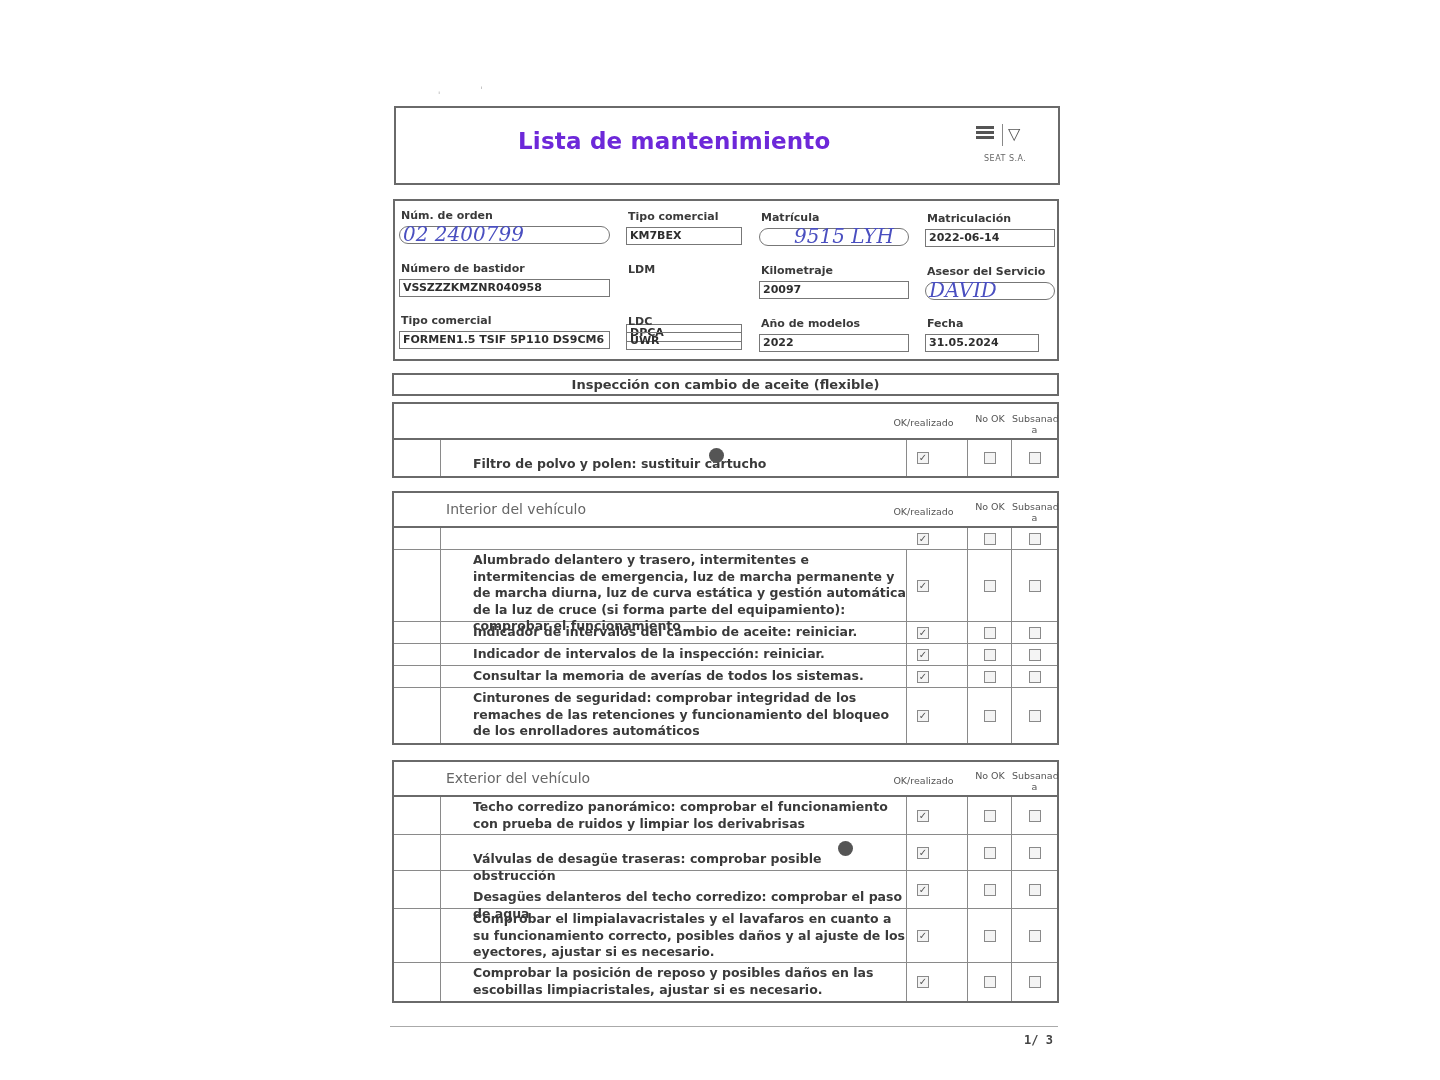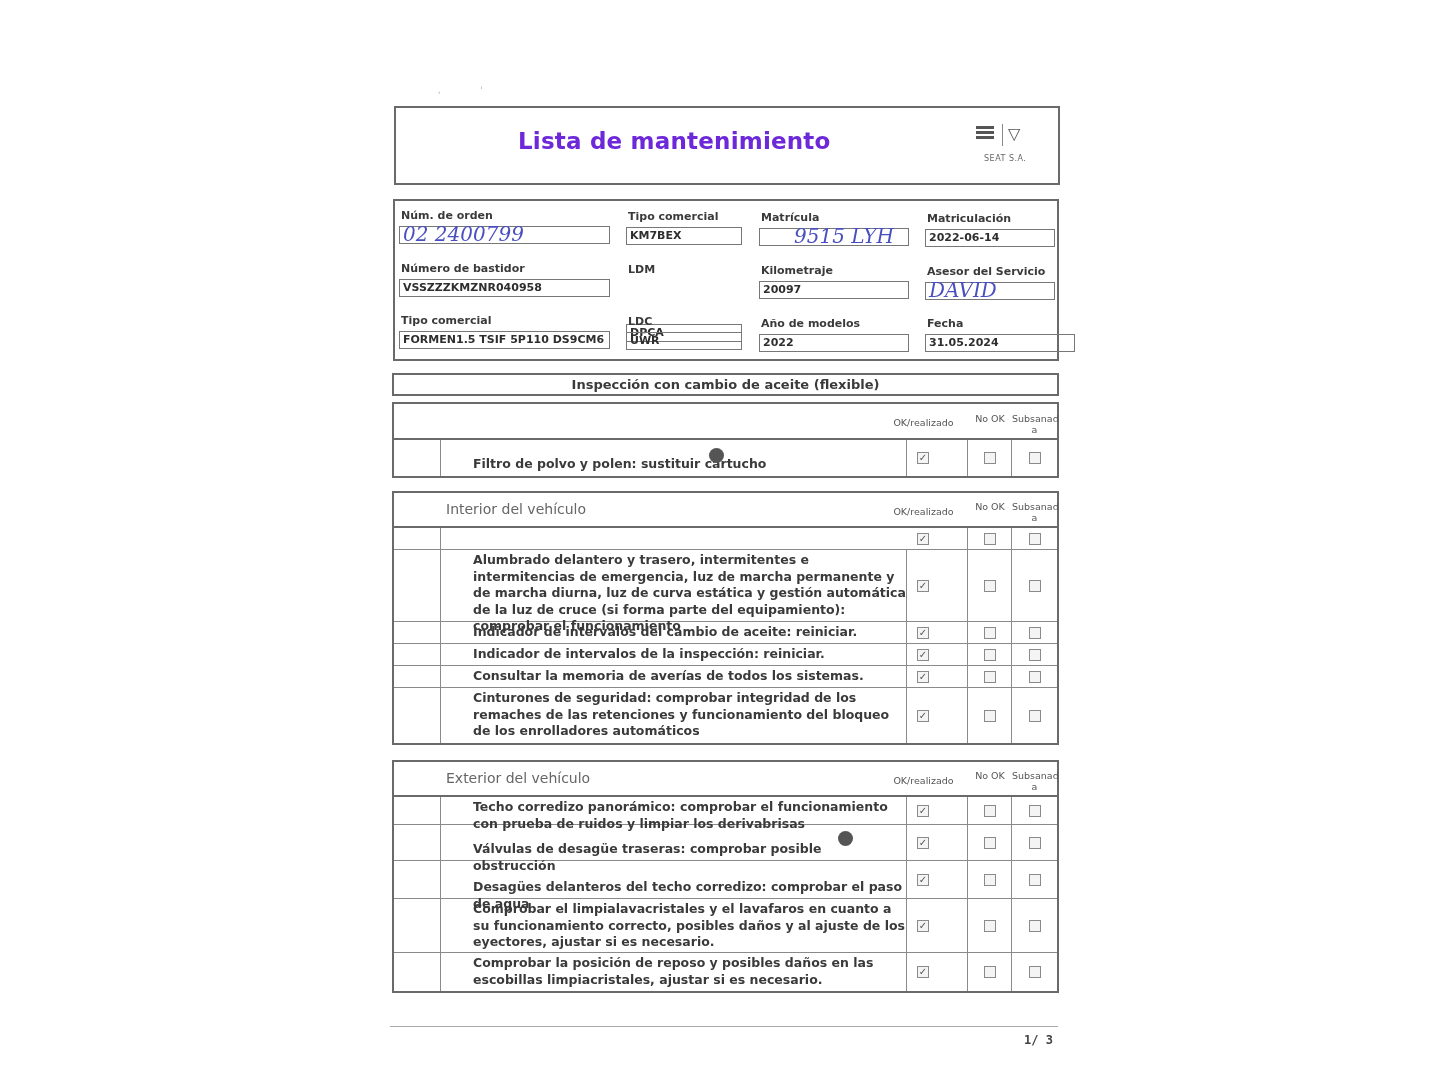--- a/index.html
+++ b/index.html
@@ -21,21 +21,21 @@
   .logo-seat { left: 0; top: 4px; width: 18px; height: 14px; }
   .logo-seat i { display:block; height:3px; background:#555; margin-bottom:2px; }
   .logo-div { left: 26px; top: 2px; width: 1px; height: 22px; background:#888; }
   .logo-cupra { left: 32px; top: 2px; font-size: 16px; color:#555; }
   .logo-text { left: 8px; top: 32px; font-size: 8px; color:#666; letter-spacing: 0.5px; white-space: nowrap; }
 
   
   .info { left: 393px; top: 199px; width: 666px; height: 162px; }
   .lbl { font-size: 11px; font-weight: bold; color: #3a3a3a; white-space: nowrap; }
   .fld { border: 1px solid #777; height: 18px; font-size: 11px; font-weight: bold; padding: 1px 3px; color: #2e2e2e; white-space: nowrap; overflow: hidden; }
-  .hand { font-family: "DejaVu Serif", serif; font-style: italic; font-weight: normal; color: #4a4fc0; font-size: 20px; line-height: 15px; padding-top: 0; overflow: visible; }
+  .hand { font-family: "DejaVu Serif", serif; font-style: italic; font-weight: normal; color: #4a4fc0; font-size: 20px; line-height: 15px; padding-top: 0; overflow: visible; border-radius: 9px; }
 
   
   .section-bar { left: 392px; top: 373px; width: 667px; height: 23px; text-align: center; font-size: 13px; font-weight: bold; color: #3a3a3a; padding-top: 2px; }
 
   
   .tbl { left: 392px; width: 667px; border: 2px solid #6a6a6a; background:#fff; }
   .thead { position: relative; border-bottom: 2px solid #6a6a6a; }
   .thead .sect { position:absolute; left: 52px; top: 8px; font-size: 14px; color: #666; font-weight: normal; }
   .hcol { position:absolute; top: 0; text-align:center; font-size: 9.5px; color:#555; line-height: 11px; }
   .row { position: relative; border-bottom: 1px solid #8a8a8a; }
@@ -91,21 +91,21 @@
   <div class="abs lbl" style="left:366px;top:63px;">Kilometraje</div>
   <div class="abs fld" style="left:364px;top:80px;width:150px;">20097</div>
   <div class="abs lbl" style="left:366px;top:116px;">Año de modelos</div>
   <div class="abs fld" style="left:364px;top:133px;width:150px;">2022</div>
 
   <div class="abs lbl" style="left:532px;top:11px;">Matriculación</div>
   <div class="abs fld" style="left:530px;top:28px;width:130px;">2022-06-14</div>
   <div class="abs lbl" style="left:532px;top:64px;">Asesor del Servicio</div>
   <div class="abs fld hand" style="left:530px;top:81px;width:130px;">DAVID</div>
   <div class="abs lbl" style="left:532px;top:116px;">Fecha</div>
-  <div class="abs fld" style="left:530px;top:133px;width:150px;">31.05.2024</div>
+  <div class="abs fld" style="left:530px;top:133px;width:114px;">31.05.2024</div>
 </div>
 
 <div class="abs frame section-bar">Inspección con cambio de aceite (flexible)</div>
 
 <div class="abs tbl" style="top:402px;">
   <div class="thead" style="height:36px;">
     <div class="hcol" style="left:485px;width:89px;top:13px;">OK/realizado</div>
     <div class="hcol" style="left:574px;width:44px;top:9px;">No OK</div>
     <div class="hcol" style="left:618px;width:45px;top:9px;">Subsanad a</div>
   </div>
@@ -216,21 +216,21 @@
 </div>
 
 <div class="abs tbl" style="top:760px;">
   <div class="thead" style="height:35px;">
     <div class="sect">Exterior del vehículo</div>
     <div class="hcol" style="left:485px;width:89px;top:13px;">OK/realizado</div>
     <div class="hcol" style="left:574px;width:44px;top:8px;">No OK</div>
     <div class="hcol" style="left:618px;width:45px;top:8px;">Subsanad a</div>
   </div>
   <div class="rows">
-      <div class="row" style="height: 28px;">
+      <div class="row" style="height: 38px;">
         <div class="c0"></div>
         <div class="ctext"><span>Techo corredizo panorámico: comprobar el funcionamiento con prueba de ruidos y limpiar los derivabrisas</span></div>
         <div class="cok">
           <div class="cb">✓</div>
         </div>
         <div class="cno">
           <div class="cb"></div>
         </div>
         <div class="csub">
           <div class="cb"></div>

